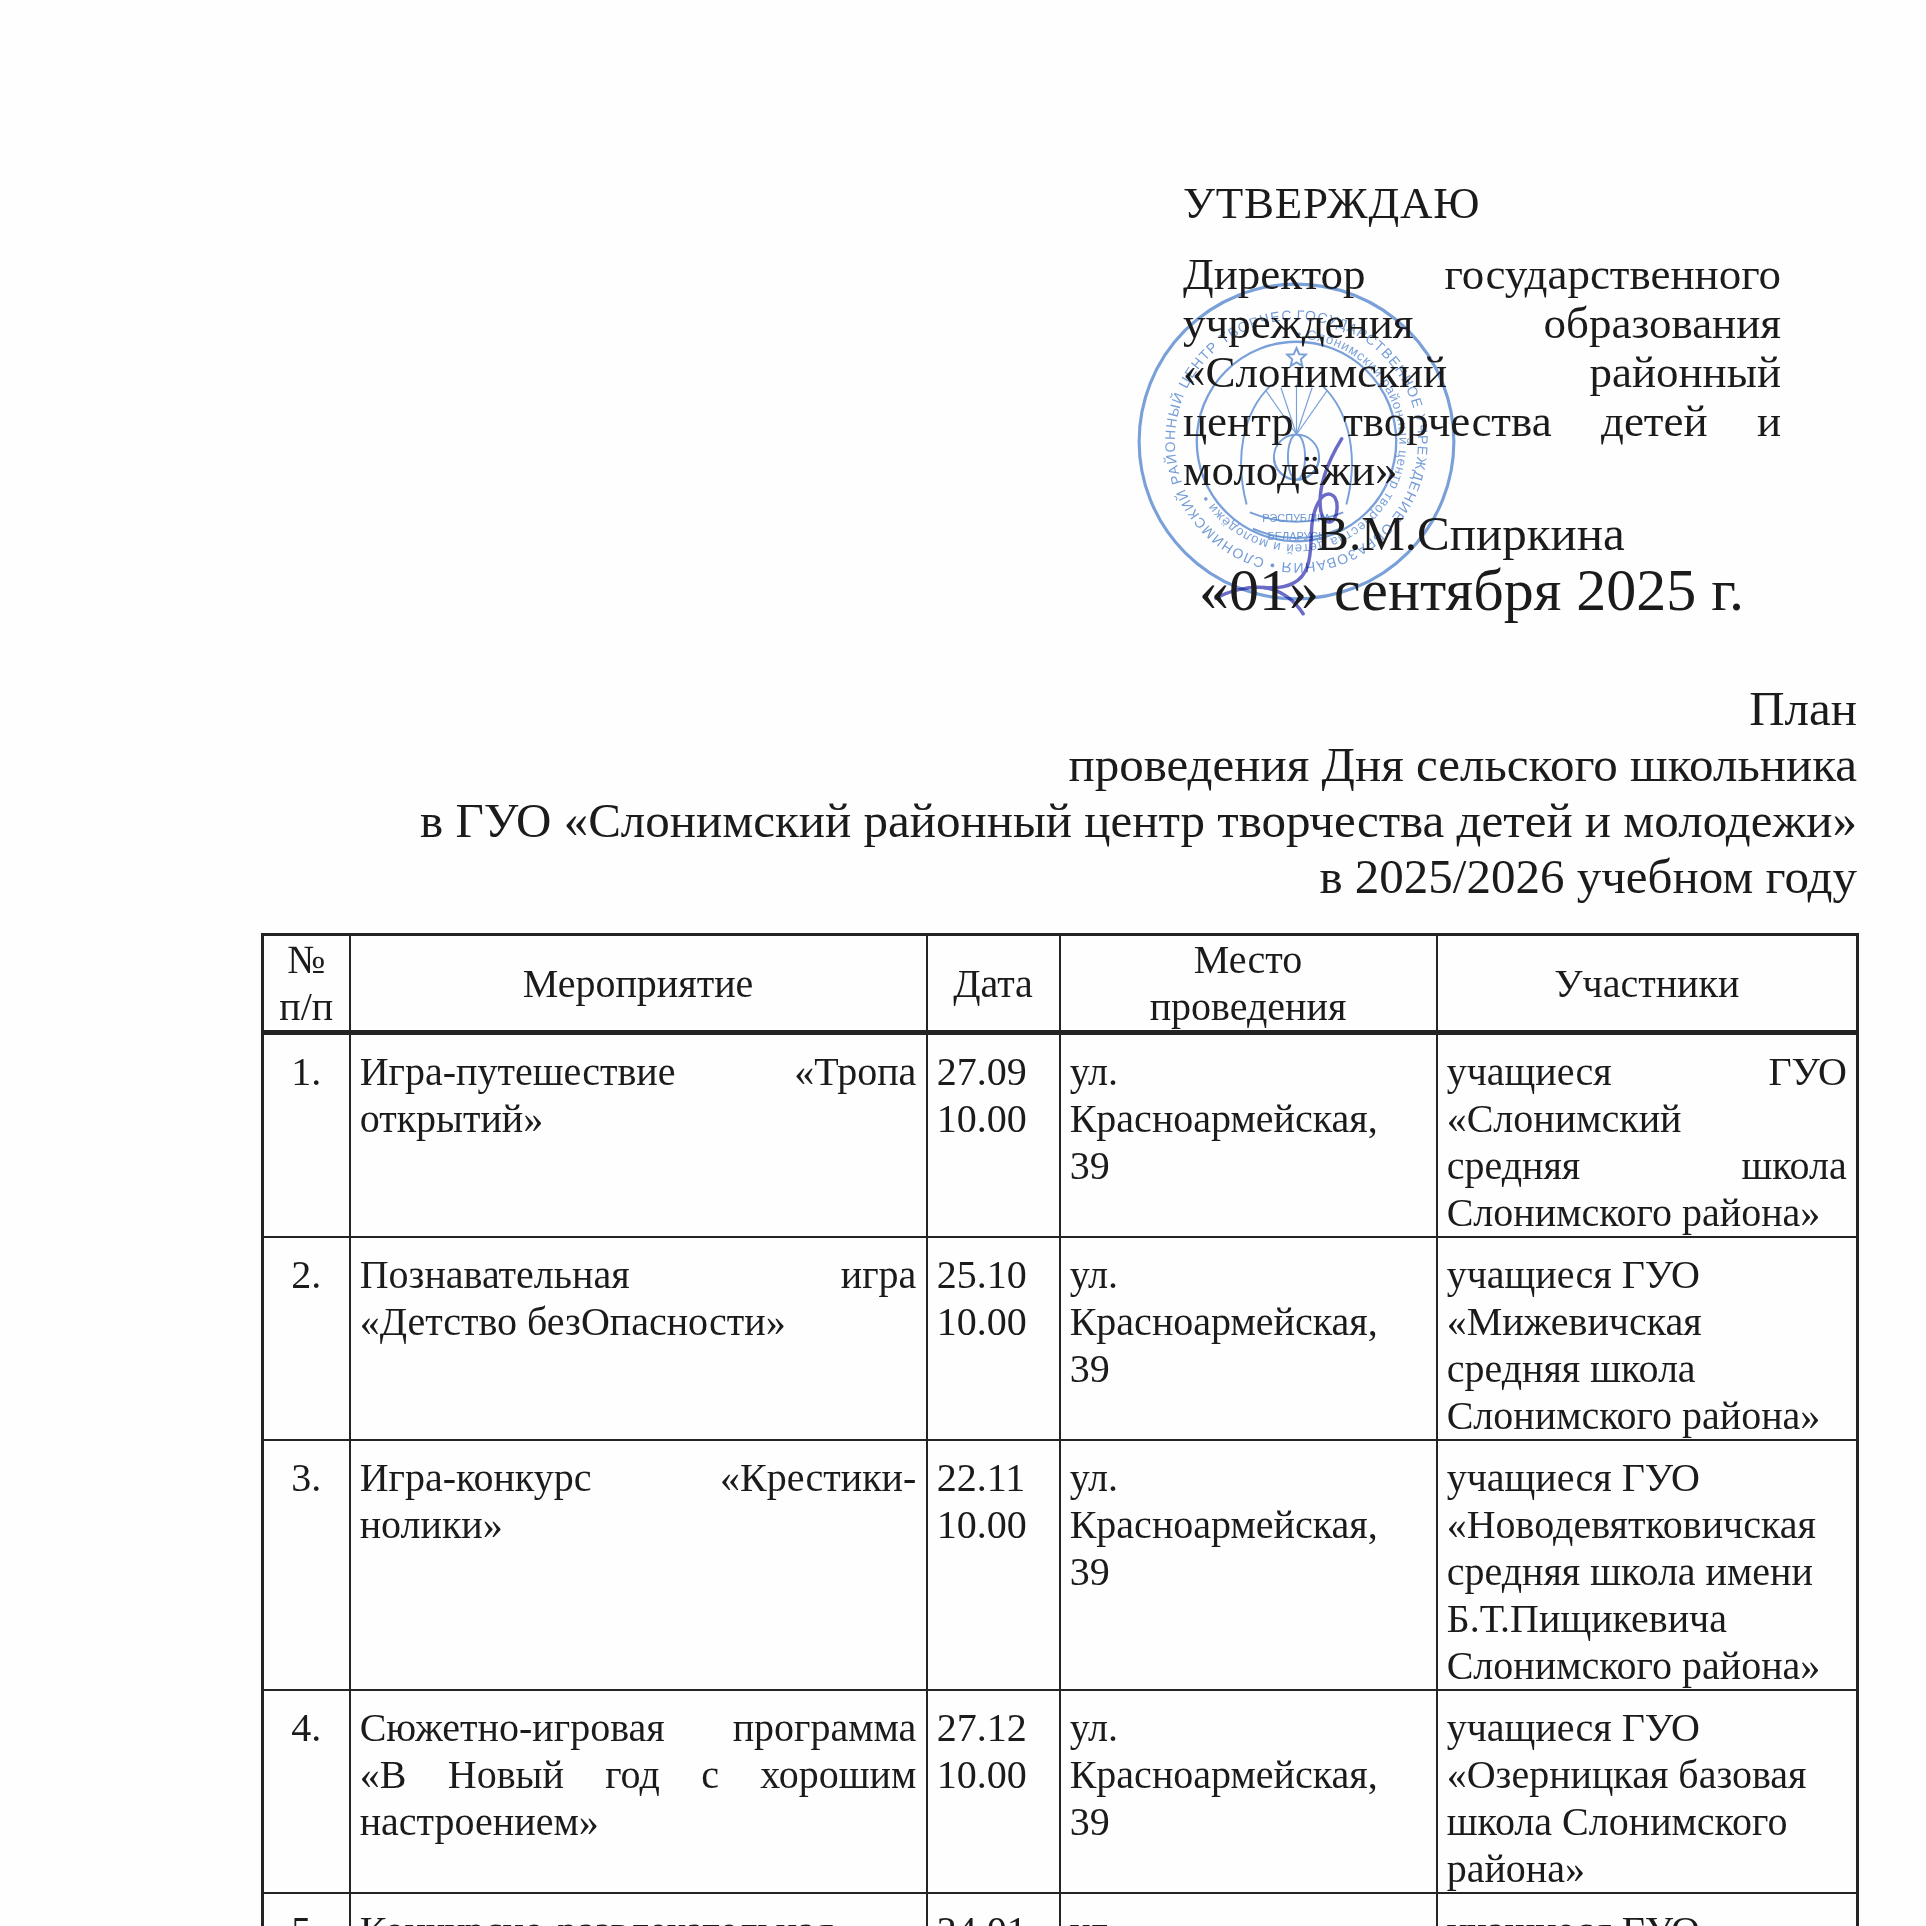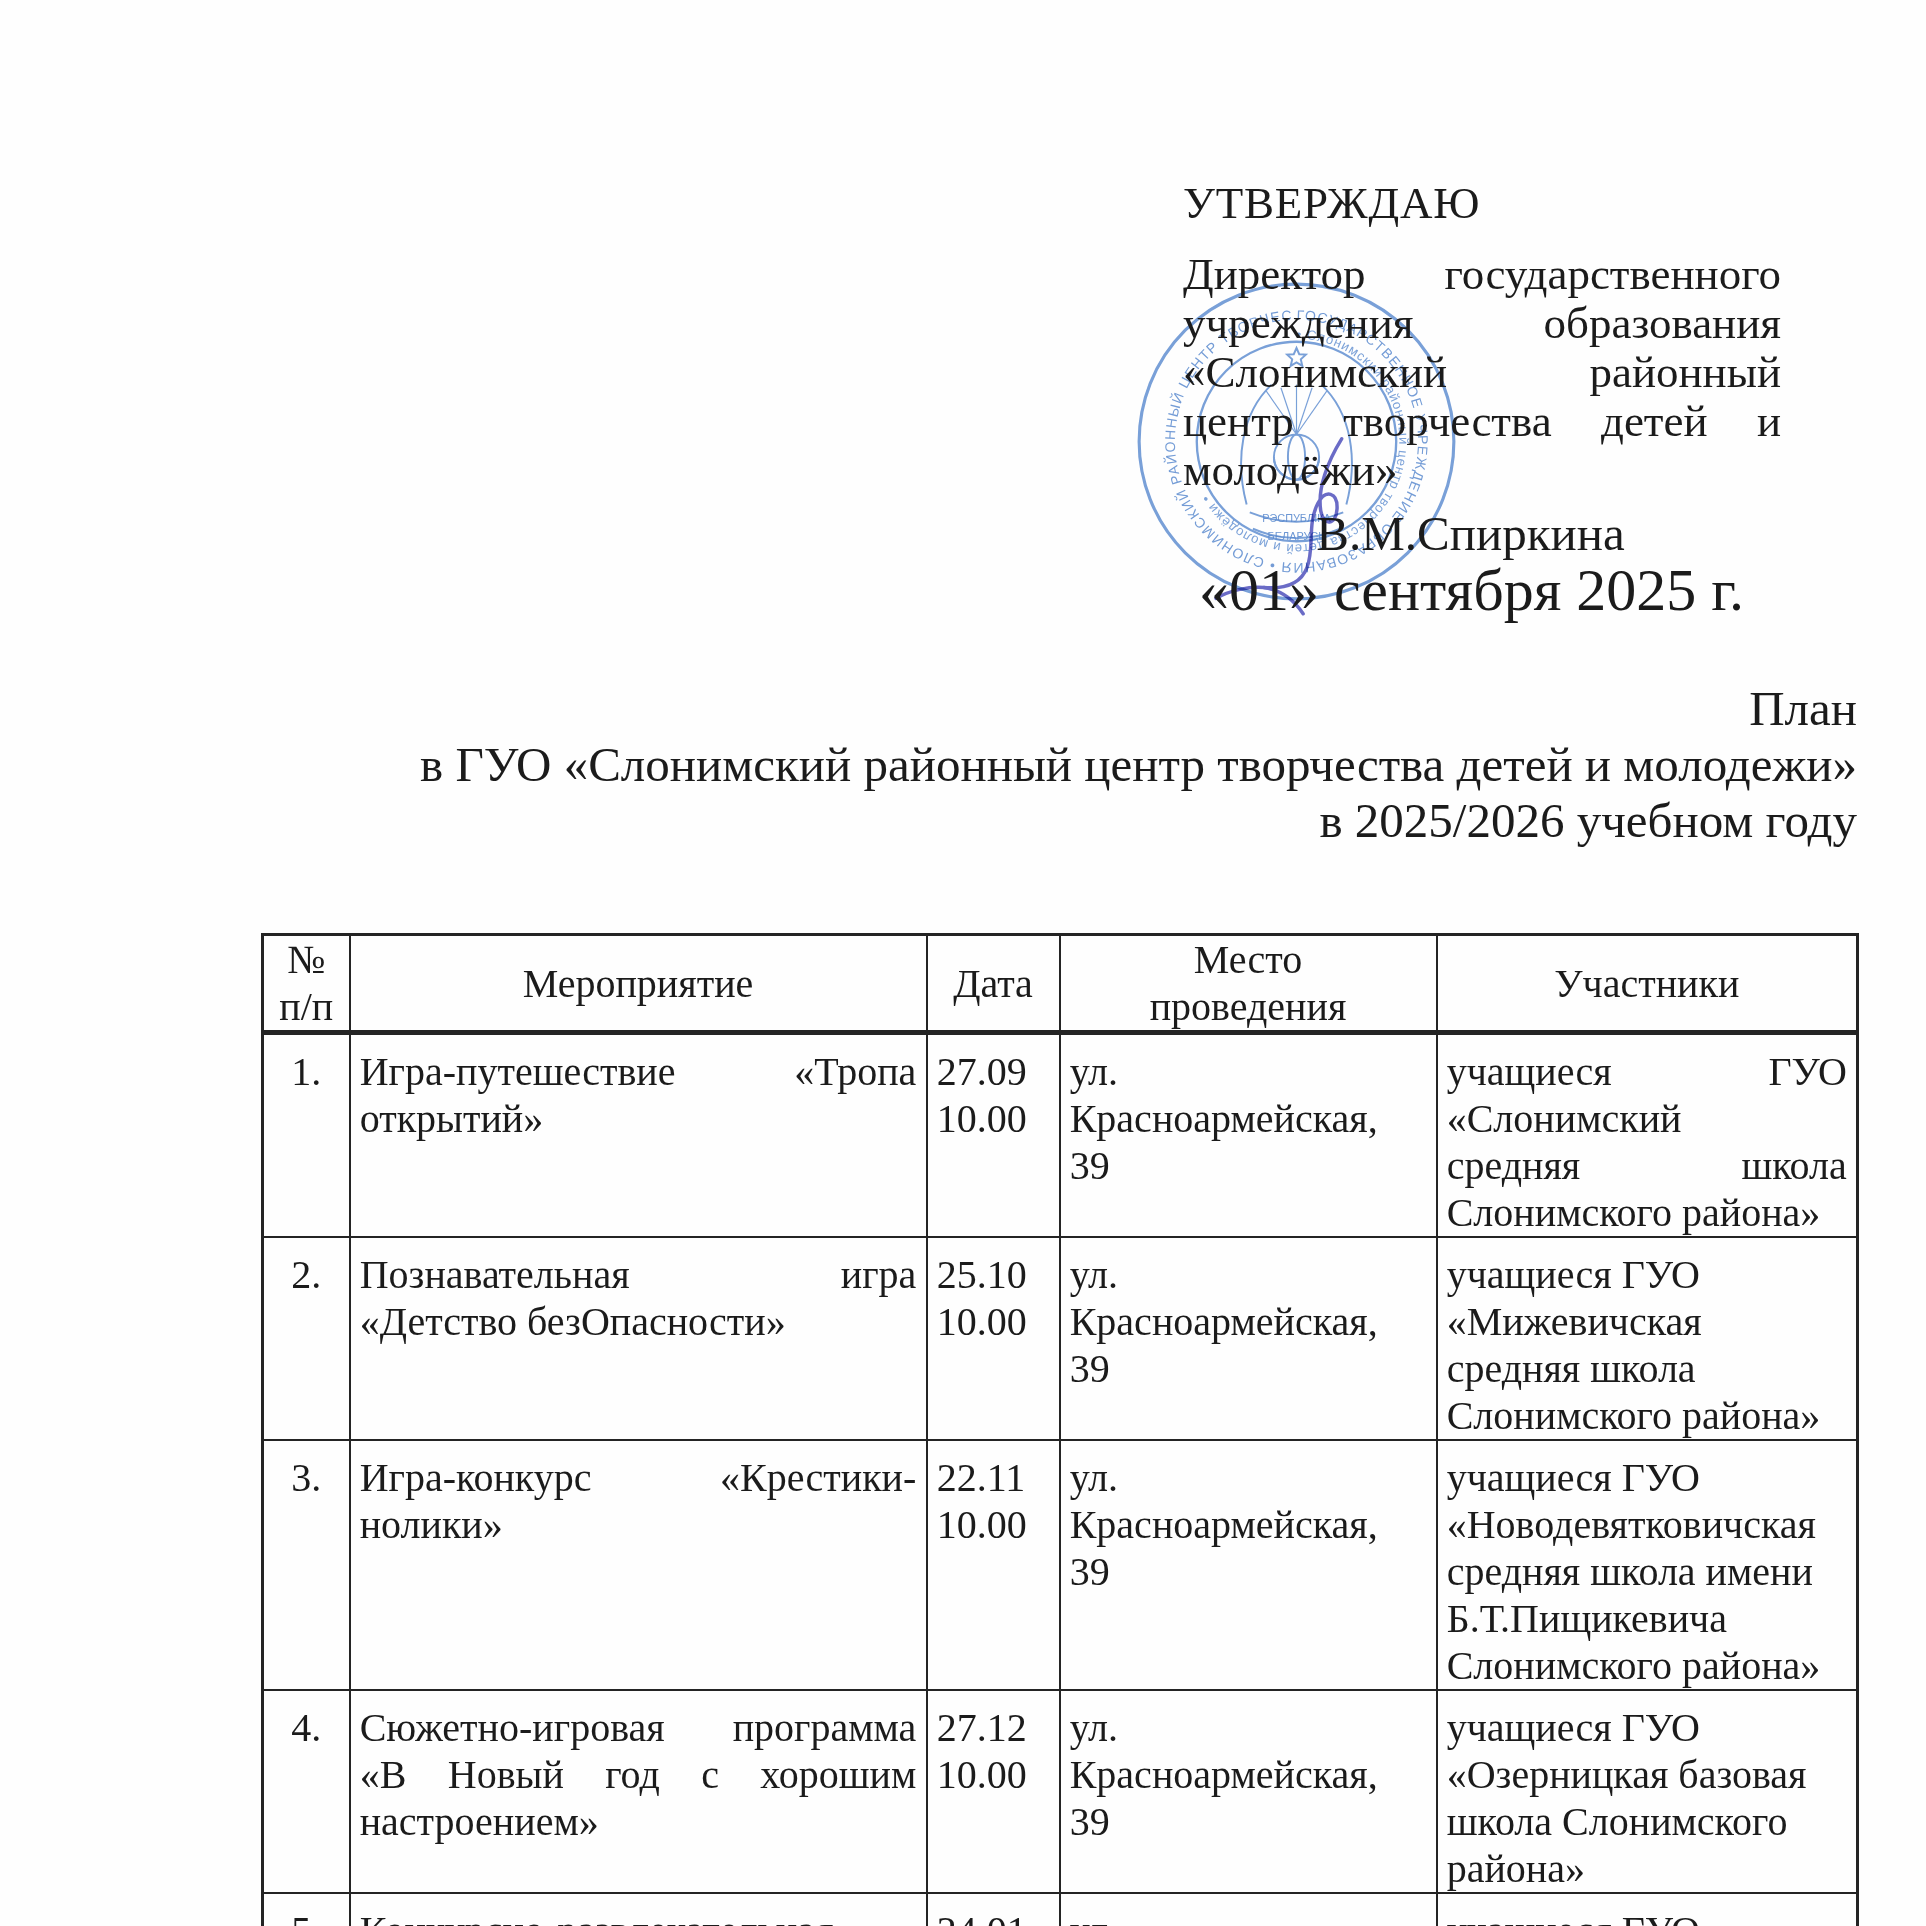--- a/index.html
+++ b/index.html
@@ -126,20 +126,21 @@
         <div class="ln j">«Слонимский районный</div>
         <div class="ln j">центр творчества детей и</div>
         <div class="ln">молодёжи»</div>
       </div>
     <div class="signee">В.М.Спиркина</div>
     <div class="dateline">«01» сентября 2025 г.</div>
   </div>
 
   <div class="doc-title" id="titleBlock">
       <div class="ln">План</div>
+      <div class="ln">проведения Дня сельского школьника</div>
       <div class="ln">в ГУО «Слонимский районный центр творчества детей и молодежи»</div>
       <div class="ln">в 2025/2026 учебном году</div>
     </div>
 
   <table id="planTable">
     <colgroup>
       <col style="width:87px">
         <col style="width:577px">
         <col style="width:133px">
         <col style="width:377px">

